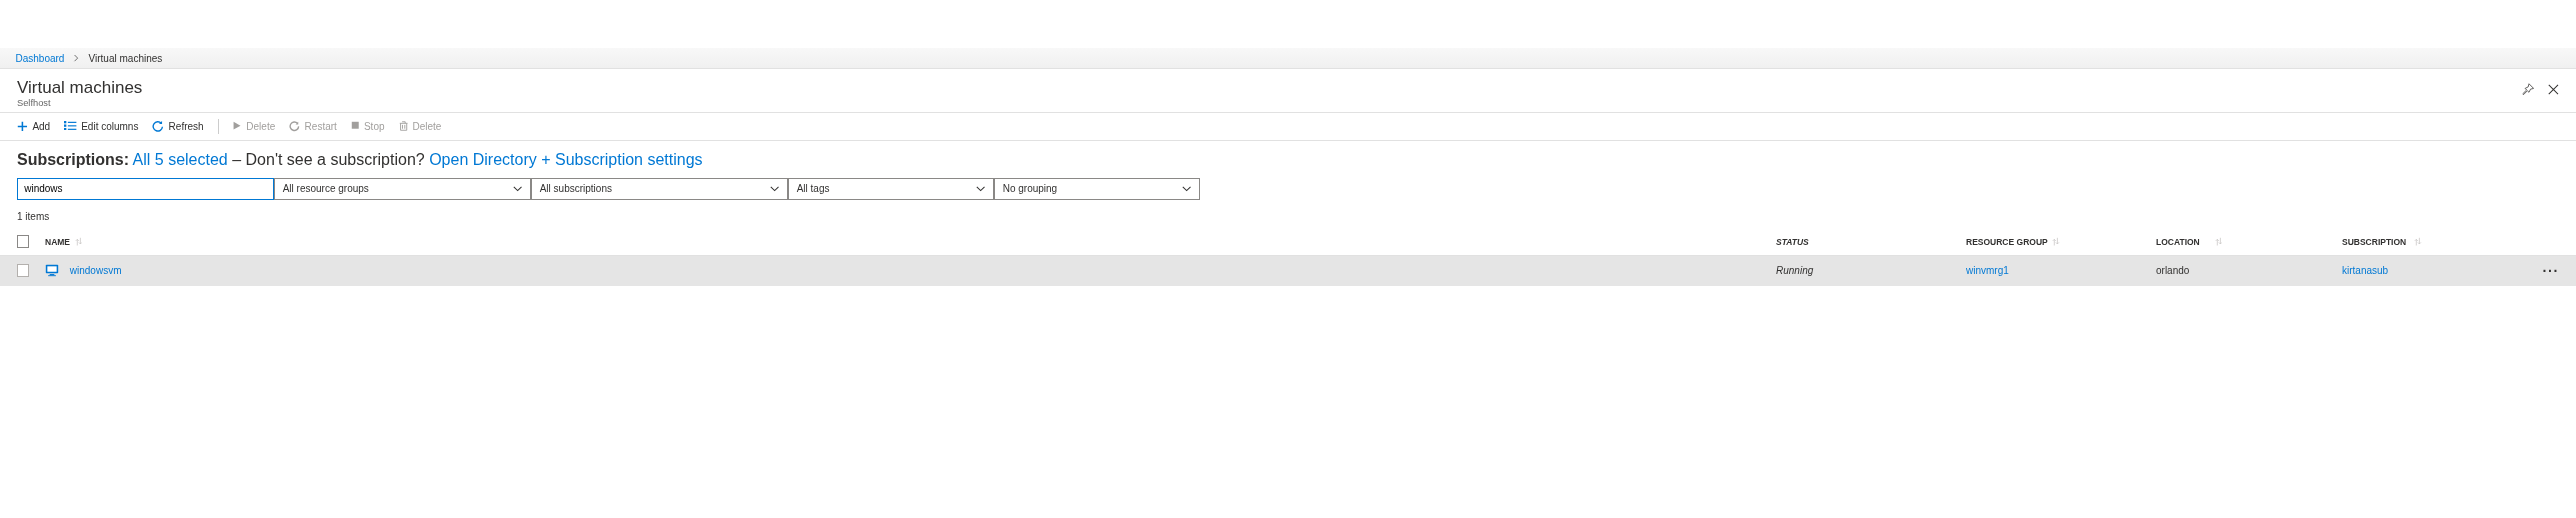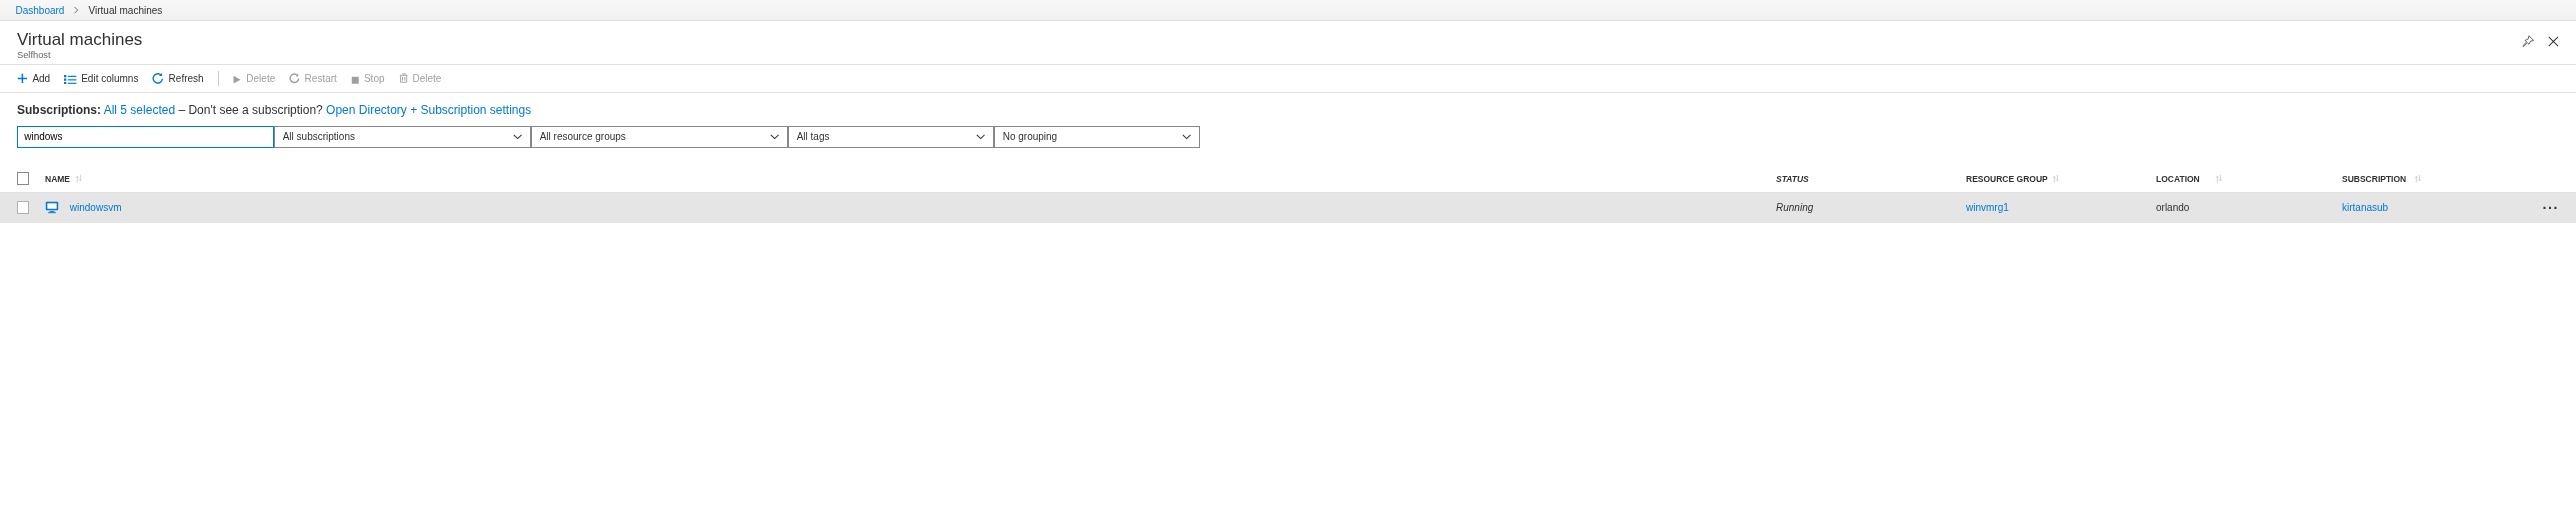--- a/index.html
+++ b/index.html
@@ -11,20 +11,21 @@
     body {
       background: #fff;
       font-size: 10px;
       color: #323130;
     }
     .breadcrumb {
       background: linear-gradient(to bottom, #f8f8f8, #f0f0f0);
       border-bottom: 0.8px solid #e1e1e1;
       padding: 4.6px 15.5px;
       font-size: 10px;
+      margin-top: 48px;
     }
     .breadcrumb a {
       color: #0078d4;
       text-decoration: none;
     }
     .breadcrumb-sep {
       margin: 0 6.2px;
       color: #666;
     }
     .breadcrumb-current {
@@ -64,39 +65,39 @@
     .toolbar {
       display: flex;
       align-items: center;
       gap: 14px;
       padding: 6.2px 17px;
       border-bottom: 0.8px solid #e1e1e1;
       font-size: 10px;
     }
     .toolbar-btn {
       display: flex;
-      align-items: flex-end;
+      align-items: flex-start;
       gap: 4.6px;
       cursor: pointer;
       color: #323130;
     }
     .toolbar-btn.blue svg { color: #0078d4; }
     .toolbar-btn.disabled { color: #a19f9d; cursor: default; }
     .toolbar-btn.disabled svg { color: #a19f9d; }
     .toolbar-divider {
       width: 0.8px;
       height: 15.5px;
       background: #ccc;
     }
     .filter-section {
       padding: 9.3px 17px 6.2px 17px;
     }
     .subscription-line {
       margin-bottom: 9.3px;
-      font-size: 12px;
+      font-size: 16px;
     }
     .subscription-line .bold { font-weight: 600; }
     .subscription-line a { color: #0078d4; text-decoration: none; }
     .filters-row {
       display: flex;
       gap: 0;
       margin-bottom: 10.8px;
     }
     .filter-input {
       border: 0.8px solid #0078d4;
@@ -258,29 +259,29 @@
 </div>
 
 <div class="filter-section">
   <div class="subscription-line">
     <span class="bold">Subscriptions:</span>
     <a href="#">All 5 selected</a><span> – Don't see a subscription? </span><a href="#">Open Directory + Subscription settings</a>
   </div>
   <div class="filters-row">
     <input class="filter-input" value="windows" style="">
     <div class="filter-select">
-      <span>All subscriptions</span>
+      <span>All resource groups</span>
       <span class="chevron-down">
           <svg width="9.3" height="6.2" viewBox="0 0 12 8">
             <path d="M1 1 L6 6 L11 1" stroke="#323130" stroke-width="1.3" fill="none"></path>
           </svg>
         </span>
     </div>
     <div class="filter-select">
-      <span>All resource groups</span>
+      <span>All subscriptions</span>
       <span class="chevron-down">
           <svg width="9.3" height="6.2" viewBox="0 0 12 8">
             <path d="M1 1 L6 6 L11 1" stroke="#323130" stroke-width="1.3" fill="none"></path>
           </svg>
         </span>
     </div>
     <div class="filter-select narrow">
       <span>All tags</span>
       <span class="chevron-down">
           <svg width="9.3" height="6.2" viewBox="0 0 12 8">
@@ -290,20 +291,21 @@
     </div>
     <div class="filter-select narrow">
       <span>No grouping</span>
       <span class="chevron-down">
           <svg width="9.3" height="6.2" viewBox="0 0 12 8">
             <path d="M1 1 L6 6 L11 1" stroke="#323130" stroke-width="1.3" fill="none"></path>
           </svg>
         </span>
     </div>
   </div>
+  <div class="item-count">1 items</div>
 </div>
 
 <div class="table">
   <div class="table-header">
     <div class="col-check">
         <div class="checkbox"></div>
       </div>
     <div class="col-name">
       <span>Name</span>
       <span class="sort-icon">

